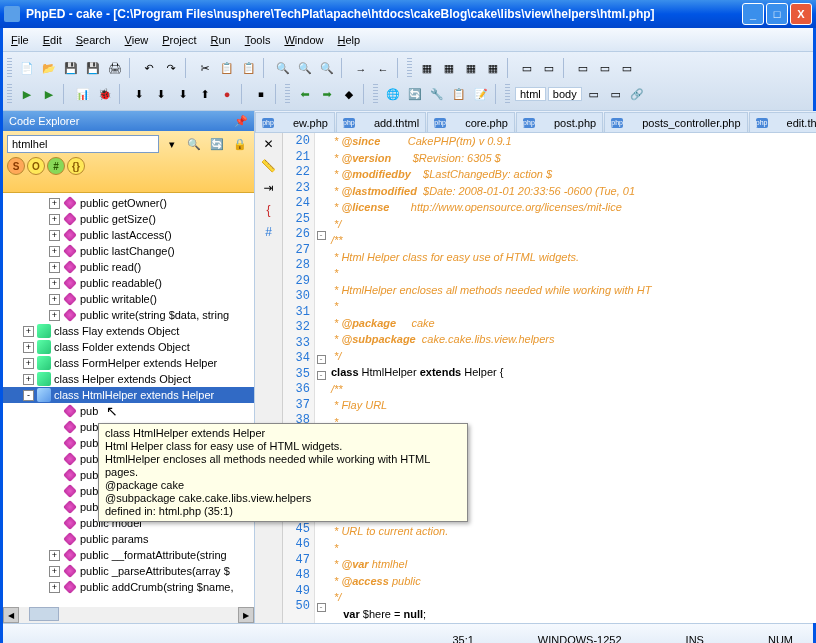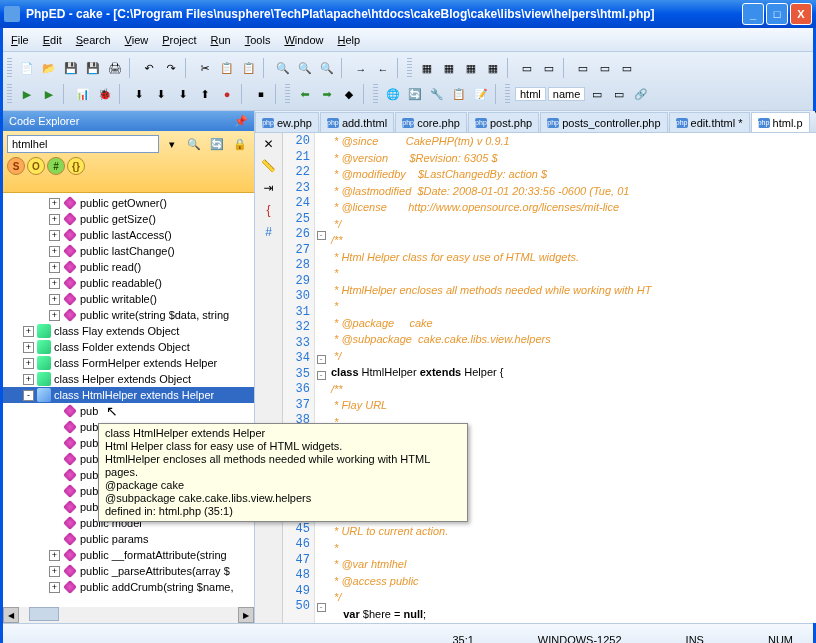--- a/index.html
+++ b/index.html
@@ -52,33 +52,33 @@
 .ico-class2 { background: linear-gradient(135deg, #A8D8FF, #5A98E8); border-radius: 2px; }
 .tree-space { display: inline-block; }
 
 .ce-hscroll { height: 16px; background: #E8E8E8; display: flex; align-items: center; }
 .ce-hscroll .arrow { width: 16px; height: 16px; background: #D0D0D0; border: 1px solid #A0A0A0; display: flex; align-items: center; justify-content: center; font-size: 8px; }
 .ce-hscroll .track { flex: 1; height: 16px; background: #F0F0F0; }
 .ce-hscroll .thumb { width: 30px; height: 14px; background: #C8D8E8; border: 1px solid #A0B0C8; margin-left: 10px; }
 
 .editor-area { flex: 1; display: flex; flex-direction: column; background: white; }
 .tab-strip { height: 22px; background: linear-gradient(to bottom, #E8F0FA, #D0DEEE); display: flex; align-items: flex-end; border-bottom: 1px solid #B8CDE4; overflow: hidden; }
-.tab { height: 20px; padding: 0 6px; display: flex; align-items: center; gap: 3px; background: #D8E6F6; border: 1px solid #B8CDE4; border-bottom: none; margin-right: 1px; cursor: pointer; font-size: 11px; white-space: nowrap; }
+.tab { height: 20px; padding: 0 6px; display: flex; align-items: center; gap: 19px; background: #D8E6F6; border: 1px solid #B8CDE4; border-bottom: none; margin-right: 1px; cursor: pointer; font-size: 11px; white-space: nowrap; }
 .tab.active { background: white; }
 .tab .tabicon { width: 12px; height: 10px; background: #4A88D8; border-radius: 2px; font-size: 7px; color: white; display: flex; align-items: center; justify-content: center; }
 .tab-close { margin-left: auto; padding: 0 4px; cursor: pointer; }
 
 .code-body { flex: 1; display: flex; overflow: hidden; }
 .gutter-icons { width: 28px; background: #F0F0F0; border-right: 1px solid #D0D0D0; display: flex; flex-direction: column; align-items: center; padding-top: 4px; gap: 6px; }
 .gutter-icons .gicon { width: 16px; height: 16px; cursor: pointer; font-size: 12px; text-align: center; }
 .line-numbers { width: 32px; background: #F5F5F5; border-right: 1px solid #E0E0E0; text-align: right; padding: 1px 4px 0 0; font-family: 'Courier New', monospace; font-size: 12px; color: #2878D8; line-height: 15.5px; }
 .fold-col { width: 12px; background: white; padding-top: 1px; line-height: 15.5px; font-family: monospace; font-size: 10px; text-align: center; color: #888; }
 .code-text { flex: 1; font-family: 'Courier New', monospace; font-size: 12px; line-height: 15.5px; padding: 1px 0 0 4px; white-space: pre; overflow: hidden; }
 .c-comment { color: #E89830; font-style: italic; }
-.c-tag { color: #E89830; font-weight: normal; font-style: italic; }
+.c-tag { color: #E89830; font-weight: bold; font-style: italic; }
 .c-keyword { color: #000; font-weight: bold; }
 .c-normal { color: #000; }
 
 .statusbar { height: 32px; background: linear-gradient(to bottom, #F5F9FE, #DCE8F6); display: flex; align-items: center; padding: 0 8px; gap: 40px; border-top: 1px solid #B8CDE4; font-size: 11px; }
 .statusbar .cell { padding: 0 12px; }
 
 .tooltip { position: absolute; left: 98px; top: 423px; width: 370px; background: #FFFFE8; border: 1px solid #888; padding: 3px 6px; font-size: 11px; line-height: 13px; z-index: 100; box-shadow: 2px 2px 4px rgba(0,0,0,0.3); }
 
 .cursor-arrow { position: absolute; left: 106px; top: 403px; z-index: 101; font-size: 14px; color: black; pointer-events: none; }
 </style>
@@ -168,21 +168,21 @@
     <span class="tsep"></span>
     <span class="tgrip"></span>
     <span class="tbtn">🌐</span>
     <span class="tbtn">🔄</span>
     <span class="tbtn">🔧</span>
     <span class="tbtn">📋</span>
     <span class="tbtn">📝</span>
     <span class="tsep"></span>
     <span class="tgrip"></span>
     <span style="padding:0 4px;border:1px solid #B8CDE4;background:white">html</span>
-    <span style="padding:0 4px;border:1px solid #B8CDE4;background:white">name</span>
+    <span style="padding:0 4px;border:1px solid #B8CDE4;background:white">body</span>
     <span class="tbtn">▭</span>
     <span class="tbtn">▭</span>
     <span class="tbtn">🔗</span>
   </div>
 </div>
 
 <div class="main-area">
   <div class="code-explorer">
     <div class="ce-header">
       <span class="title">Code Explorer</span>

